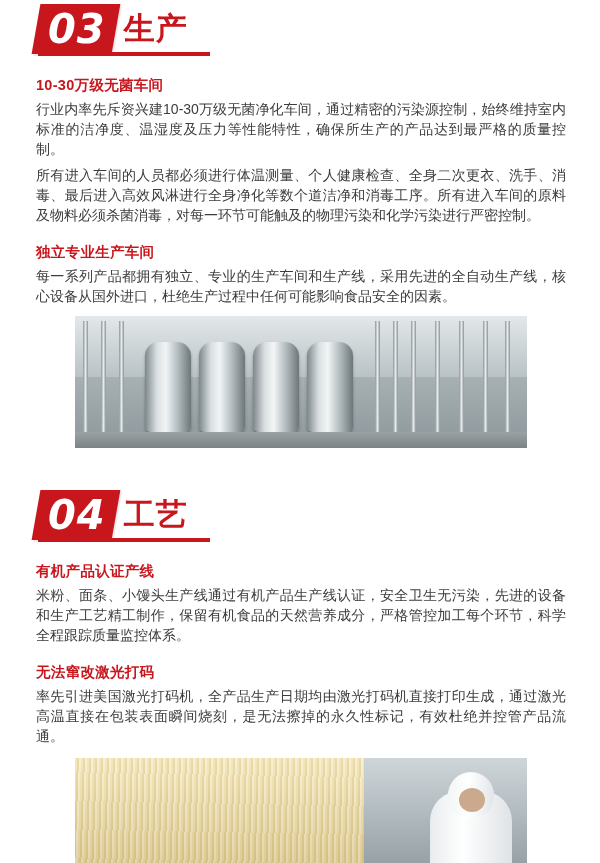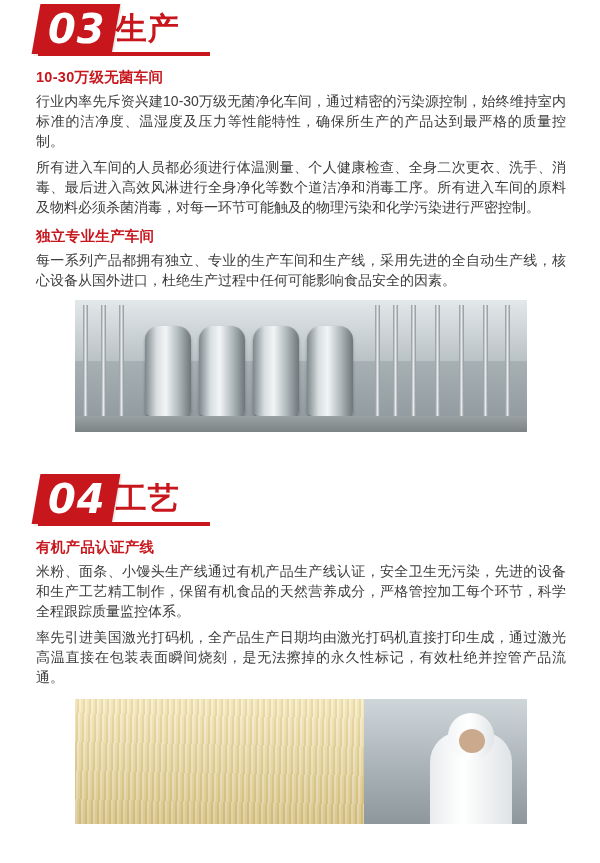--- a/index.html
+++ b/index.html
@@ -45,42 +45,42 @@
     padding: 2px 10px 2px 12px;
     font-style: italic;
     transform: skewX(-10deg);
     box-shadow: 2px 2px 0 rgba(0,0,0,0.08);
   }
   .badge-num span { display: inline-block; transform: skewX(10deg); }
   .badge-title {
     font-size: 31px;
     font-weight: bold;
     color: #c8161d;
-    margin-left: 0;
+    margin-left: 8px;
     letter-spacing: 1px;
     line-height: 46px;
   }
   .badge-underline {
     position: absolute;
     left: 2px;
     bottom: 2px;
     width: 172px;
     height: 4px;
     background: #c8161d;
   }
 
   
   .content {
     margin: 0 34px 0 36px;
   }
   .sub-title {
     color: #c8161d;
     font-weight: bold;
     font-size: 14.5px;
-    margin: 10px 0 4px 0;
+    margin: 18px 0 4px 0;
     letter-spacing: 0.3px;
   }
   .para {
     font-size: 14px;
     line-height: 20px;
     color: #3c3c3c;
     text-align: justify;
     margin: 0 0 6px 0;
   }
 
@@ -236,20 +236,21 @@
     </div>
     <div class="badge-title">工艺</div>
     <div class="badge-underline"></div>
   </div>
 
   <div class="content">
     <div class="sub-title">有机产品认证产线</div>
     <p class="para">米粉、面条、小馒头生产线通过有机产品生产线认证，安全卫生无污染，先进的设备和生产工艺精工制作，保留有机食品的天然营养成分，严格管控加工每个环节，科学全程跟踪质量监控体系。</p>
 
 
+    <div class="sub-title">无法窜改激光打码</div>
     <p class="para">率先引进美国激光打码机，全产品生产日期均由激光打码机直接打印生成，通过激光高温直接在包装表面瞬间烧刻，是无法擦掉的永久性标记，有效杜绝并控管产品流通。</p>
   </div>
 
   <div class="photo-2">
     <div class="noodles"></div>
     <div class="worker-bg">
       <div class="worker-body"></div>
       <div class="worker-hood"></div>
       <div class="worker-face"></div>
 

